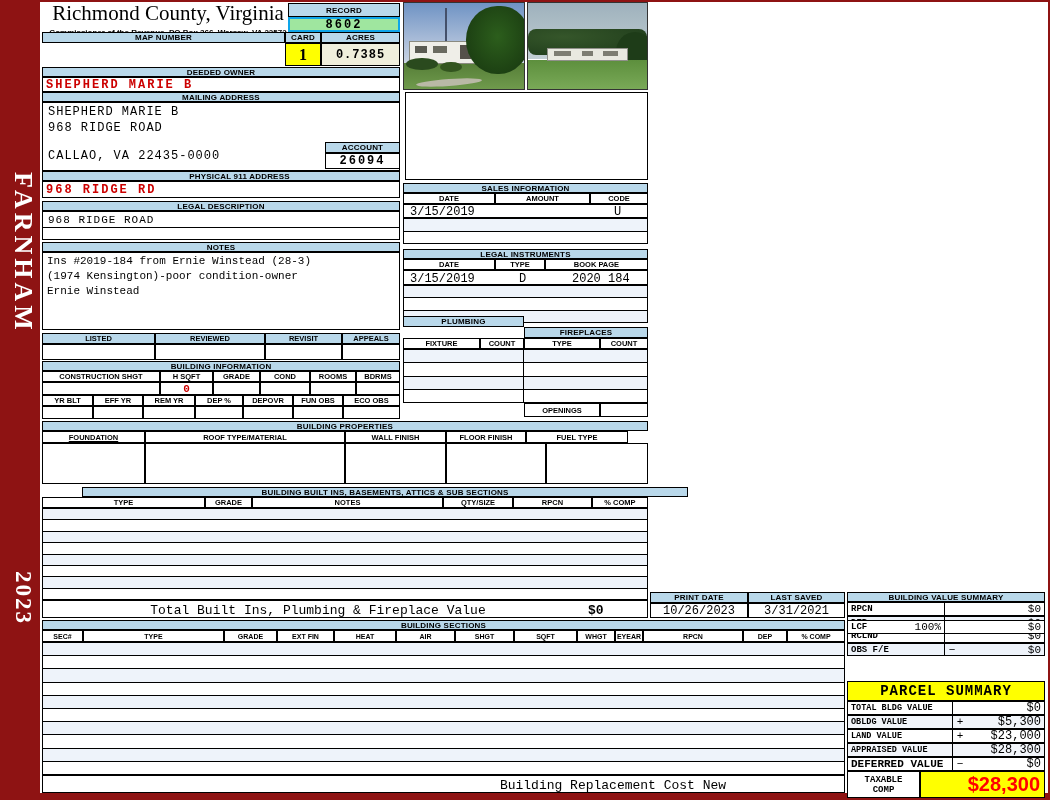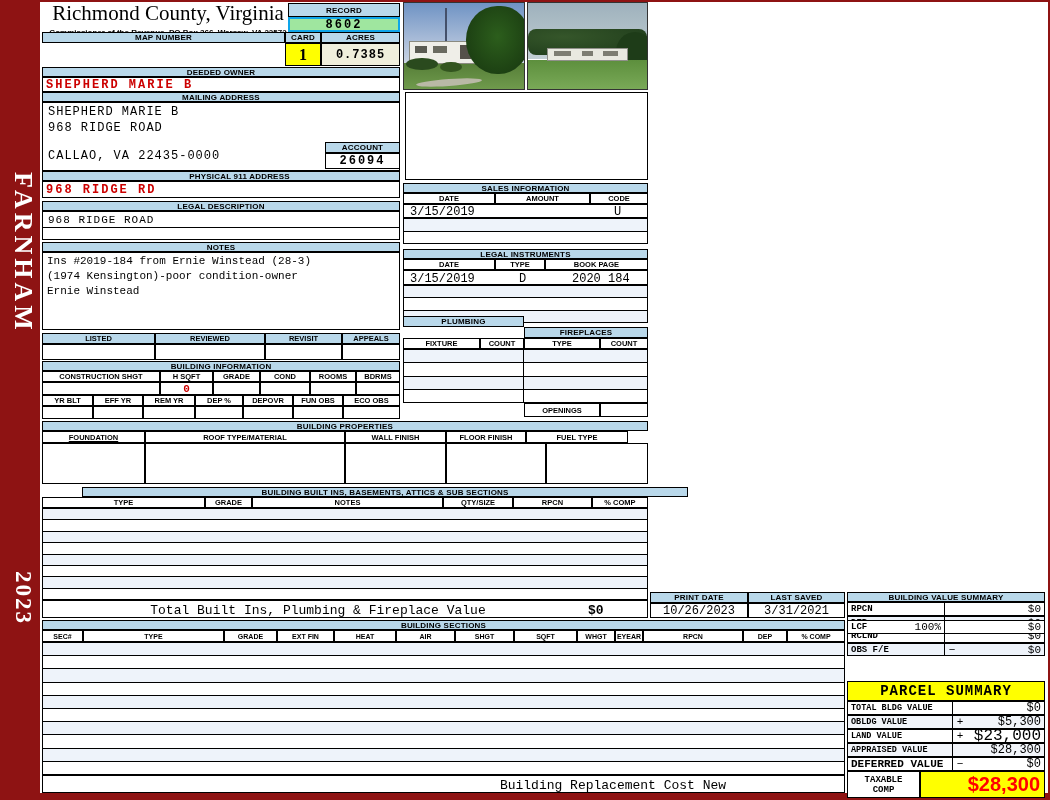--- a/index.html
+++ b/index.html
@@ -315,21 +315,21 @@
     <span class="val" style="font-size:12px;">$0</span>
   </div>
   <div class="abs sumrow" style="left:847px;top:715px;width:198px;height:14px;background:#f2f5fa;">
     <span class="lbl" style="width:105px;font-size:8.5px;">OBLDG VALUE</span>
     <span class="op">+</span>
     <span class="val" style="font-size:12px;">$5,300</span>
   </div>
   <div class="abs sumrow" style="left:847px;top:729px;width:198px;height:14px;">
     <span class="lbl" style="width:105px;font-size:8.5px;">LAND VALUE</span>
     <span class="op">+</span>
-    <span class="val" style="font-size:16px;">$23,000</span>
+    <span class="val" style="font-size:12px;">$23,000</span>
   </div>
   <div class="abs sumrow" style="left:847px;top:743px;width:198px;height:14px;background:#f2f5fa;">
     <span class="lbl" style="width:105px;font-size:8.5px;">APPRAISED VALUE</span>
     <span class="op"></span>
     <span class="val" style="font-size:12px;">$28,300</span>
   </div>
   <div class="abs sumrow" style="left:847px;top:757px;width:198px;height:14px;">
     <span class="lbl" style="width:105px;font-size:11px;">DEFERRED VALUE</span>
     <span class="op">−</span>
     <span class="val" style="font-size:12px;">$0</span>

